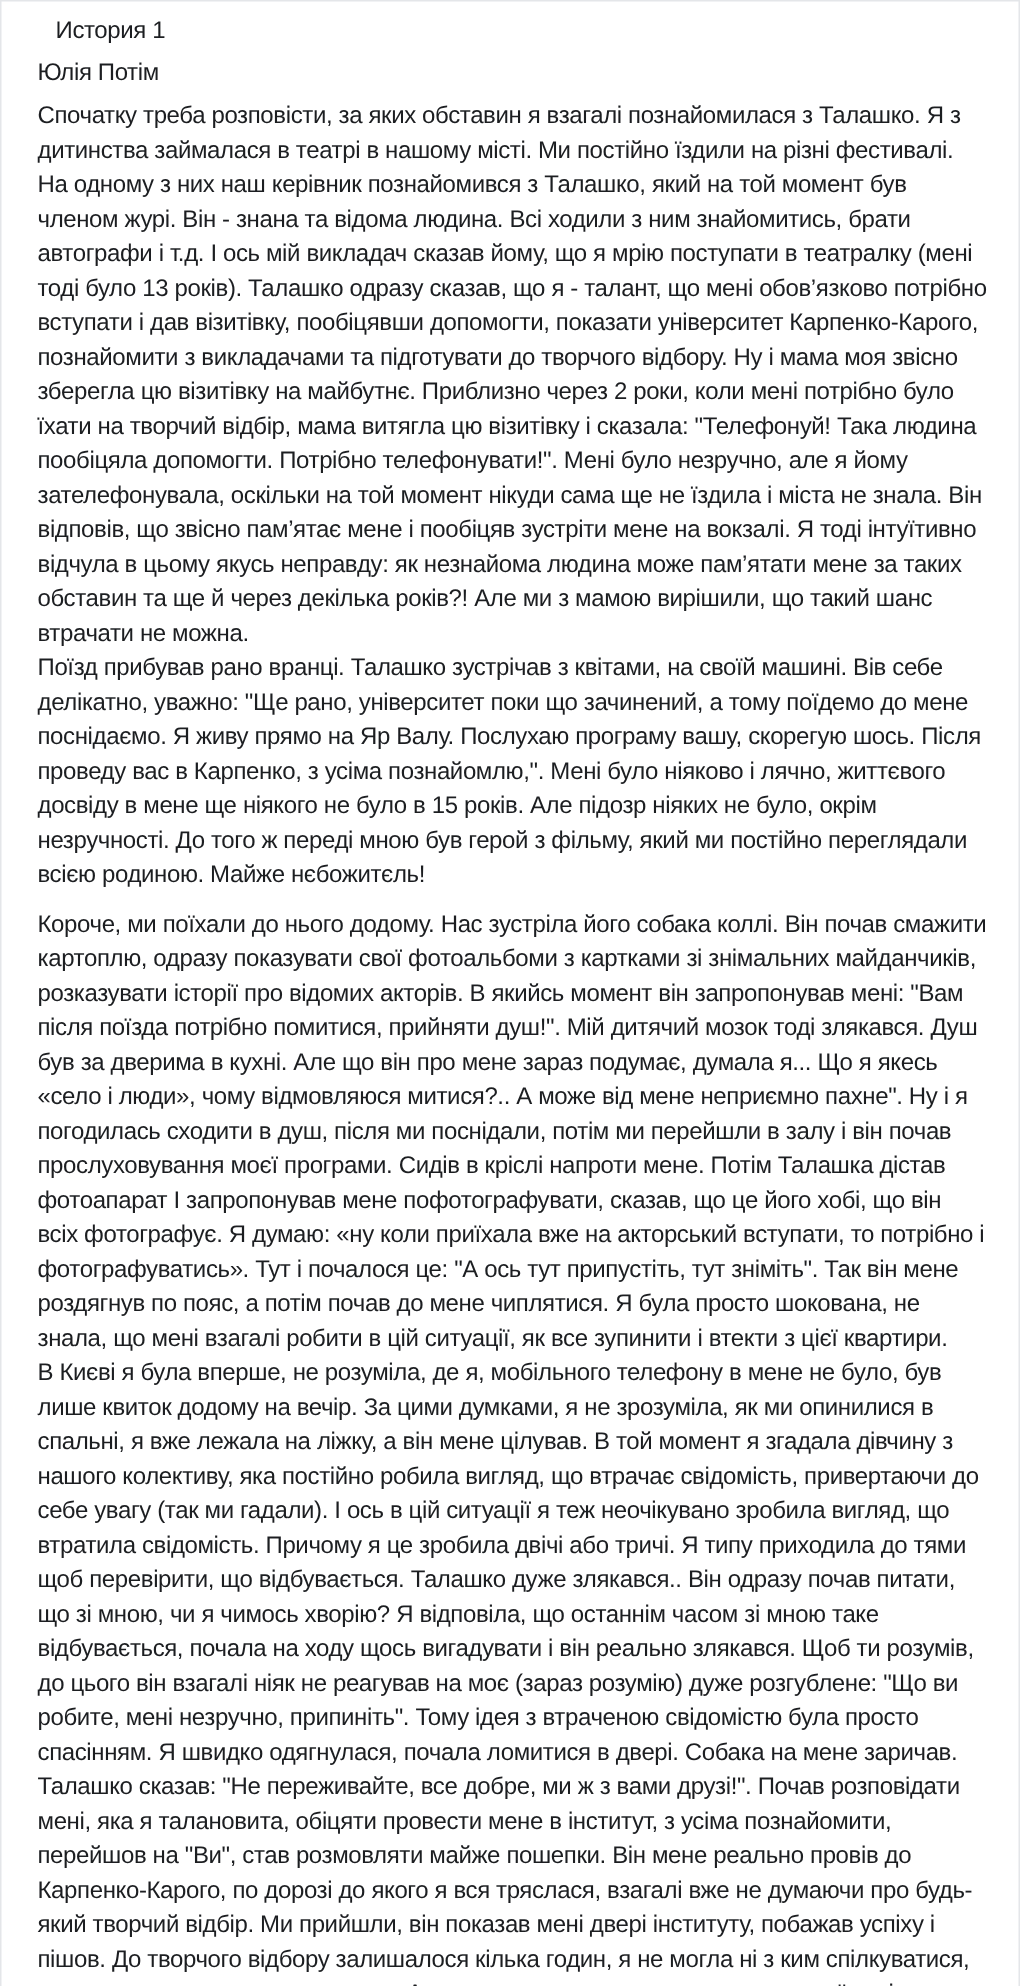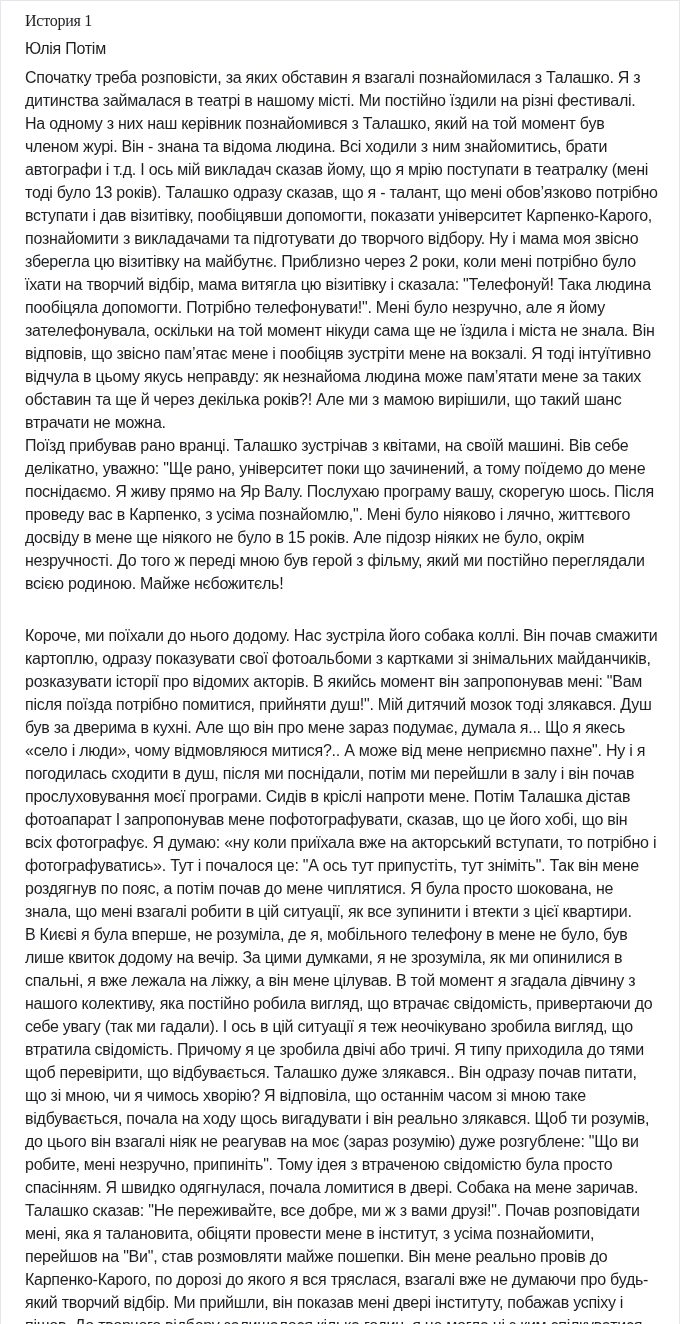--- a/index.html
+++ b/index.html
@@ -17,24 +17,24 @@
     border-bottom: none;
     background: var(--bg, #ffffff);
     padding: 8px 21px 24px 24px;
     font-family: "Liberation Sans", sans-serif;
     font-size: 16px;
     line-height: 23px;
     letter-spacing: -0.25px;
     color: var(--text, #1c1e21);
     text-align: left;
   }
-  .title  { margin: 0 0 5px 0; font-family: Liberation Serif, serif; }
+  .title  { margin: 0 0 5px 12px; }
   .author { margin: 0 0 6px 0; }
   .block  { margin: 0; }
-  .block.spaced { margin-top: 29px; }
+  .block.spaced { margin-top: 10px; }
 </style>
 </head>
 <body>
 
 <div class="page">
   <p class="title">История 1</p>
   <p class="author">Юлія Потім</p>
   <div>
       <p class="block">Спочатку треба розповісти, за яких обставин я взагалі познайомилася з Талашко. Я з дитинства займалася в театрі в нашому місті. Ми постійно їздили на різні фестивалі. На одному з них наш керівник познайомився з Талашко, який на той момент був членом журі. Він - знана та відома людина. Всі ходили з ним знайомитись, брати автографи і т.д. І ось мій викладач сказав йому, що я мрію поступати в театралку (мені тоді було 13 років). Талашко одразу сказав, що я - талант, що мені обов’язково потрібно вступати і дав візитівку, пообіцявши допомогти, показати університет Карпенко-Карого, познайомити з викладачами та підготувати до творчого відбору. Ну і мама моя звісно зберегла цю візитівку на майбутнє. Приблизно через 2 роки, коли мені потрібно було їхати на творчий відбір, мама витягла цю візитівку і сказала: "Телефонуй! Така людина пообіцяла допомогти. Потрібно телефонувати!". Мені було незручно, але я йому зателефонувала, оскільки на той момент нікуди сама ще не їздила і міста не знала. Він відповів, що звісно пам’ятає мене і пообіцяв зустріти мене на вокзалі. Я тоді інтуїтивно відчула в цьому якусь неправду: як незнайома людина може пам’ятати мене за таких обставин та ще й через декілька років?! Але ми з мамою вирішили, що такий шанс втрачати не можна.</p>
       <p class="block">Поїзд прибував рано вранці. Талашко зустрічав з квітами, на своїй машині. Вів себе делікатно, уважно: "Ще рано, університет поки що зачинений, а тому поїдемо до мене поснідаємо. Я живу прямо на Яр Валу. Послухаю програму вашу, скорегую шось. Після проведу вас в Карпенко, з усіма познайомлю,". Мені було ніяково і лячно, життєвого досвіду в мене ще ніякого не було в 15 років. Але підозр ніяких не було, окрім незручності. До того ж переді мною був герой з фільму, який ми постійно переглядали всією родиною. Майже нєбожитєль!</p>

